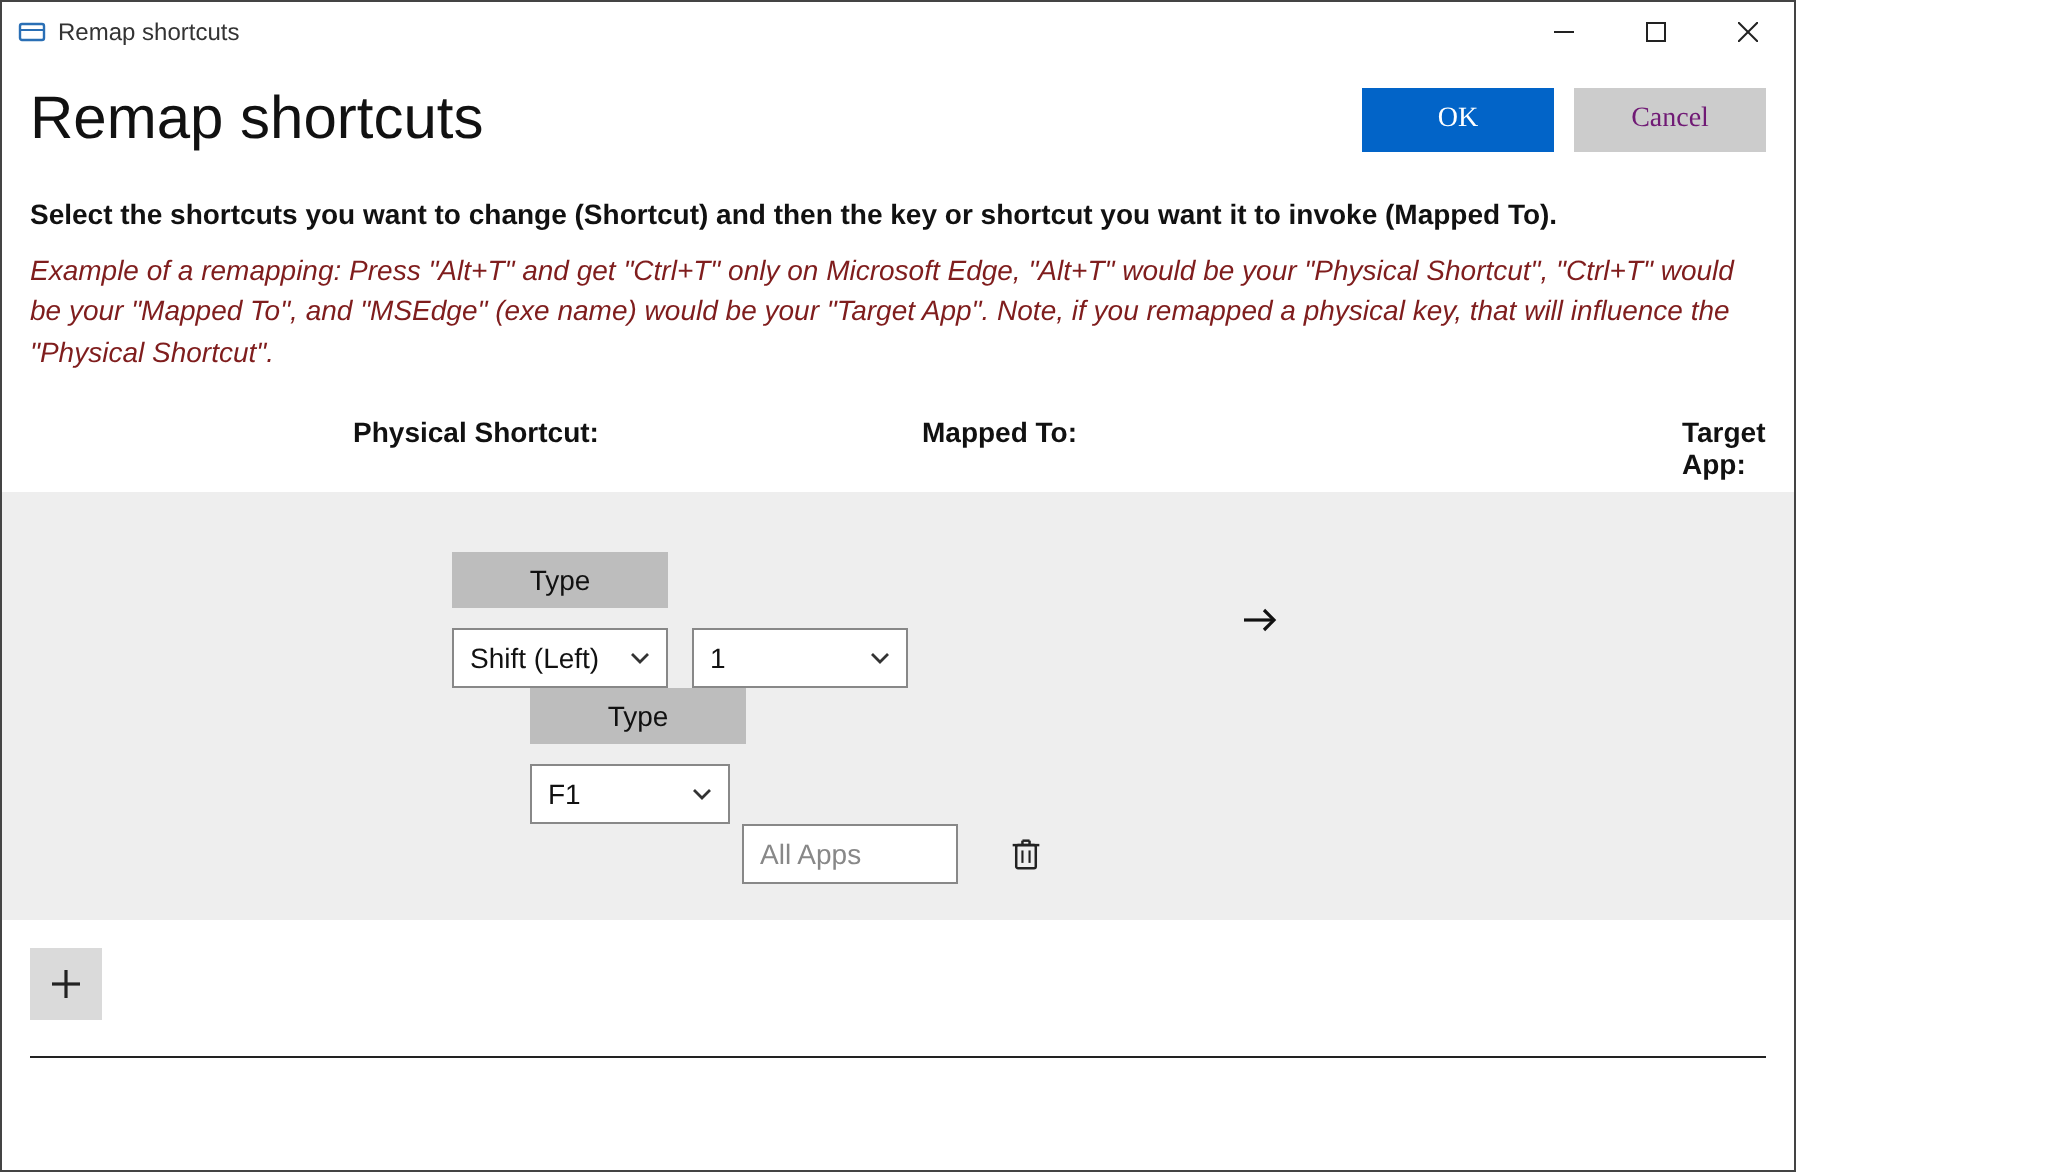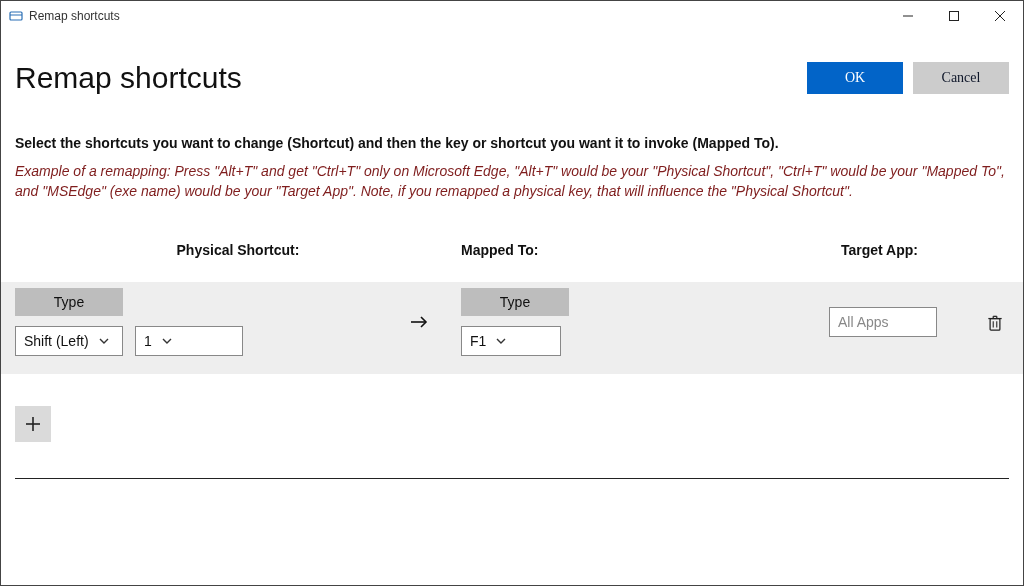--- a/index.html
+++ b/index.html
@@ -5,26 +5,25 @@
   * { box-sizing: border-box; }
   html, body {
     margin: 0; padding: 0;
     width: 1024px; height: 586px;
     font-family: "Segoe UI", -apple-system, Arial, sans-serif;
     font-size: 14px;
     color: #111;
     background: #fff;
   }
   .window {
-    width: 1024px; height: 586px;
+    width: 898px; height: 586px;
     border: 1px solid #444;
     display: flex; flex-direction: column;
     position: relative;
     background: #fff;
-    gap: 18px;
   }
   
   .titlebar {
     height: 30px;
     display: flex; align-items: center;
     justify-content: space-between;
     padding-left: 8px;
   }
   .titlebar-left { display: flex; align-items: center; gap: 6px; }
   .app-icon {
@@ -50,52 +49,52 @@
     margin: 0;
   }
   .header-buttons { display: flex; gap: 10px; }
   .btn {
     height: 32px; min-width: 96px;
     display: inline-flex; align-items: center; justify-content: center;
     padding: 0 18px;
     border: none; font-size: 14px; font-family: Liberation Serif, serif;
   }
   .btn-primary { background: #0264c8; color: #fff; }
-  .btn-secondary { background: #cccccc; color: #0f172a; }
+  .btn-secondary { background: #cccccc; color: #701a75; }
   
   .description { padding: 18px 14px 6px 14px; }
   .desc-main { font-weight: 600; margin: 0 0 10px 0; }
   .desc-example { font-style: italic; color: #7f1d1d; margin: 0 0 16px 0; line-height: 1.45; }
   
   .col-headers {
     display: flex;
     padding: 0 14px 6px 14px;
     font-weight: 700;
   }
   .col-physical { width: 446px; text-align: center; }
   .col-mapped { width: 368px; }
   .col-target { flex: 1; margin-left: 12px; }
   
   .mapping-row {
     background: #eeeeee;
-    padding: 6px 14px 18px 14px;
-    display: flex; align-items: center;
+    padding: 30px 14px 18px 14px;
+    display: flex; align-items: center; flex-direction: column;
   }
   .cell { display: flex; flex-direction: column; gap: 10px; }
   .cell-physical { width: 446px; position: relative; }
   .cell-mapped { width: 368px; }
-  .cell-target { flex:1; display:flex; align-items:flex-end; justify-content:space-between; gap:20px; }
+  .cell-target { flex:1; display:flex; align-items:center; justify-content:space-between; gap:20px; }
   .type-btn {
     width: 108px; height: 28px;
     background: #bdbdbd; border: none;
     font-size: 14px; color: #111;
   }
   .dropdown {
     height: 30px; background: #fff; border: 1px solid #888;
-    display: inline-flex; align-items: center; 
+    display: inline-flex; align-items: center; justify-content: space-between;
     padding: 0 8px; font-size: 14px; gap:10px;
   }
   .dropdown .chev { display:flex; align-items:center; }
   .dropdown .chev svg { stroke:#333; }
   .dd-row { display: flex; gap: 12px; }
   .arrow-cell {
     position: absolute;
     right: 28px;
     top: 50%; transform: translateY(-50%);
     width: 28px; height: 28px;

